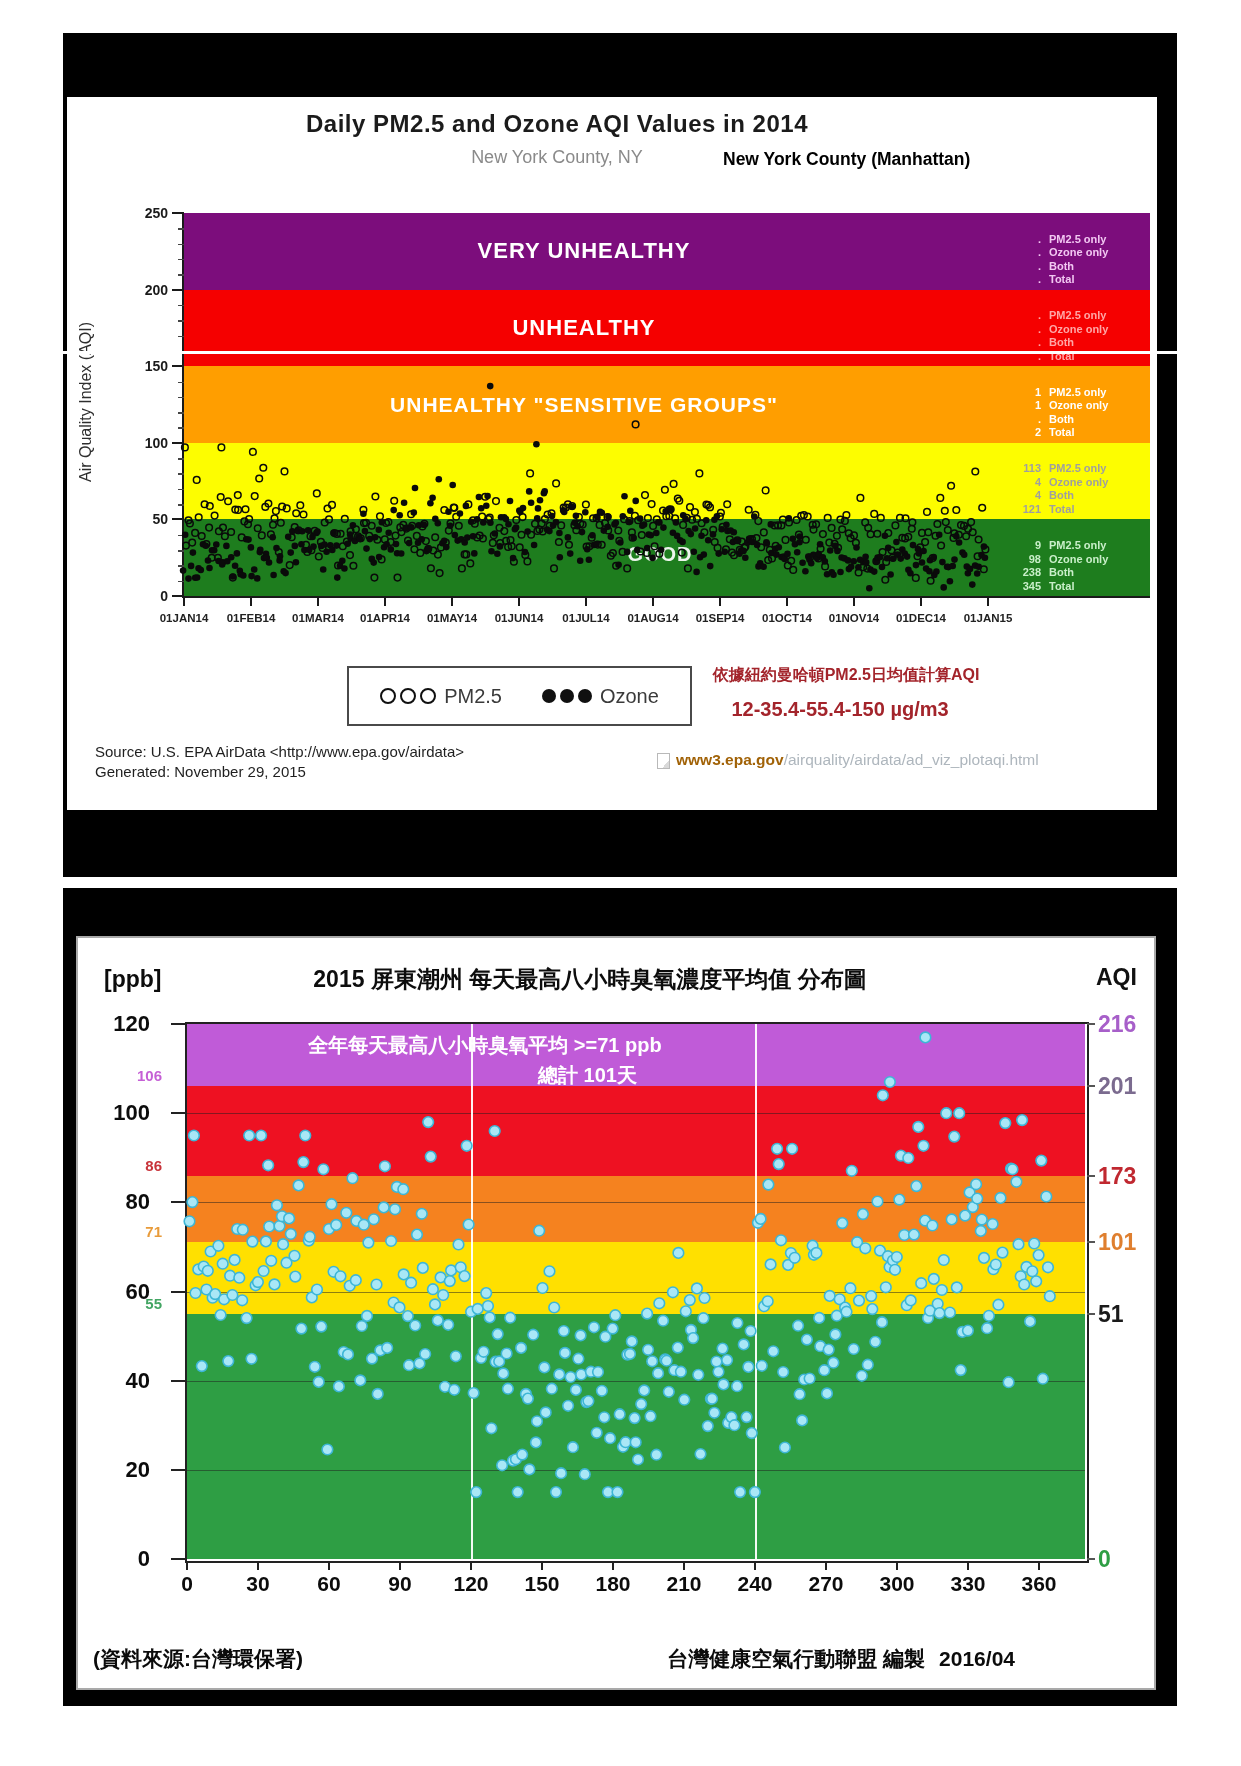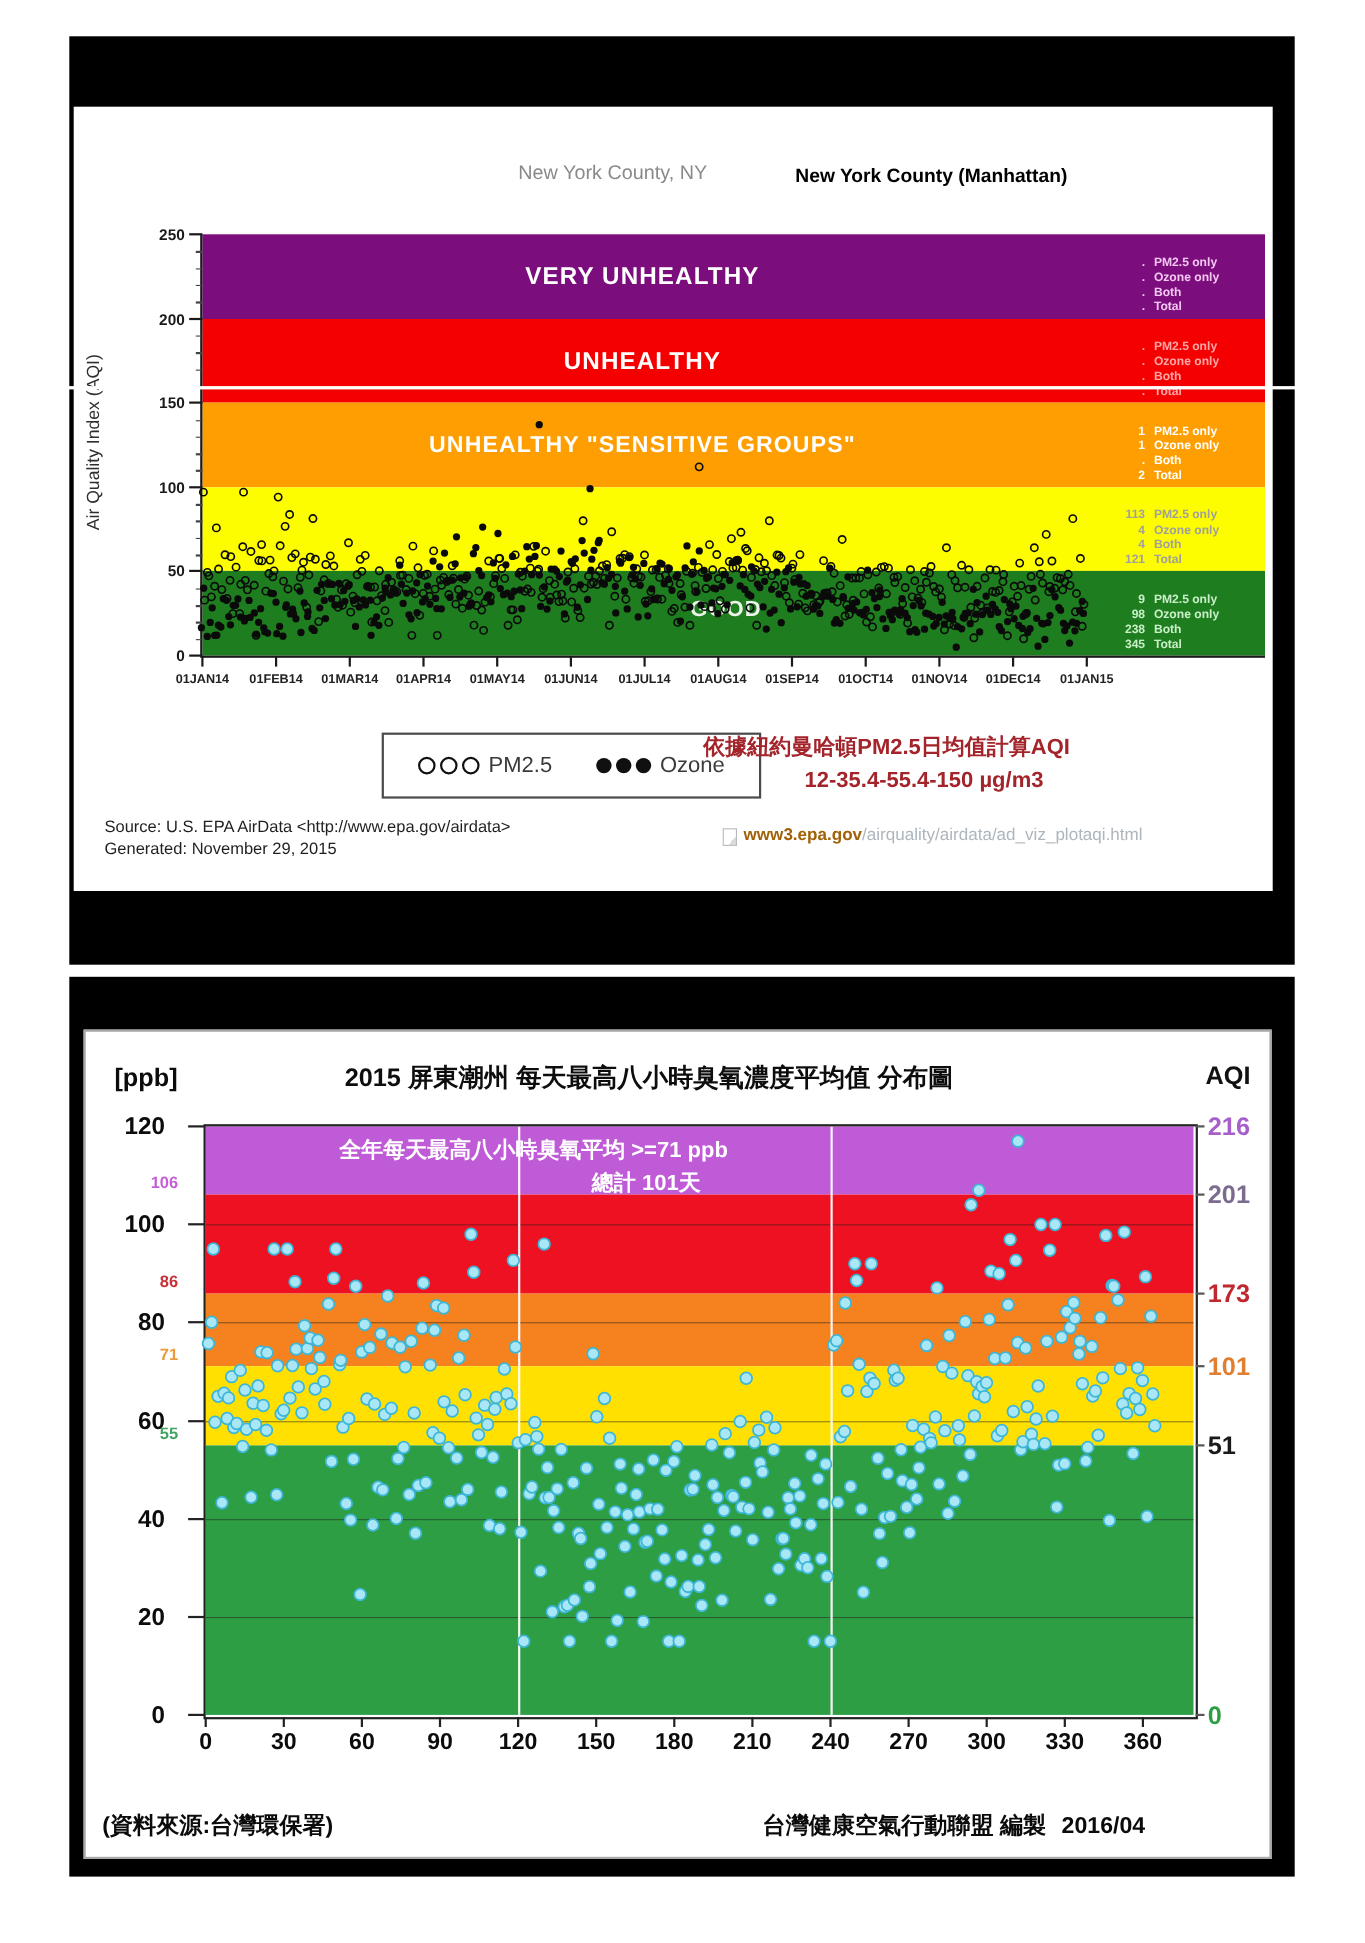--- a/index.html
+++ b/index.html
@@ -12,50 +12,51 @@
   .nw{white-space:nowrap;}
   .s1-title{left:200px;top:110px;width:714px;font-size:24px;font-weight:600;color:#1b1b1b;letter-spacing:.5px;}
   .s1-sub{left:200px;top:147px;width:714px;font-size:18px;color:#8a8a8a;}
   .s1-subr{left:723px;top:149px;width:300px;font-size:17.5px;font-weight:700;color:#000;}
   .s1-ylab{left:86px;top:402px;transform:translate(-50%,-50%) rotate(-90deg);font-size:16px;color:#2e2e2e;}
   .legendbox{left:347px;top:666px;width:341px;height:56px;border:2px solid #4a4a4a;background:#fff;
              display:flex;align-items:center;justify-content:center;gap:40px;}
   .lg{display:flex;align-items:center;gap:4px;font-size:20px;color:#3a3a3a;}
   .dotO{width:12px;height:12px;border-radius:50%;border:2px solid #101010;background:#fff;display:inline-block;}
   .dotF{width:14px;height:14px;border-radius:50%;background:#101010;display:inline-block;}
-  .note1{left:616px;top:665px;width:380px;font-size:20px;font-weight:700;color:#a3242b;}
+  .note1{left:656px;top:665px;width:380px;font-size:16px;font-weight:700;color:#a3242b;}
   .note2{left:660px;top:698px;width:360px;font-size:20px;font-weight:700;color:#a3242b;}
   .src{left:95px;font-size:15px;color:#1f1f1f;}
   .urlline{left:676px;top:751px;font-size:15.5px;}
   .url-pre{color:#a16207;font-weight:600;}
   .url-rest{color:#aeb6bd;}
   .docicon{left:657px;top:753px;width:11px;height:14px;border:1.5px solid #b9b9b9;
            background:linear-gradient(135deg,#ffffff 72%,#d9d9d9 72%);}
   .s2-ppb{left:104px;top:966px;font-size:23px;font-weight:700;color:#0c0c0c;}
   .s2-title{left:195px;top:964px;width:790px;font-size:23px;font-weight:700;color:#0d0d0d;}
   .s2-aqi{left:1096px;top:964px;font-size:23px;font-weight:600;color:#111;}
   .ann1{left:205px;top:1032px;width:560px;font-size:20px;font-weight:700;color:#ffffff;}
   .ann2{left:455px;top:1062px;width:265px;font-size:20px;font-weight:700;color:#ffffff;}
   .cap-l{left:93px;top:1645px;font-size:21px;font-weight:700;color:#0b0b0b;}
-  .cap-r{left:626px;top:1645px;width:415px;font-size:21px;font-weight:700;color:#0b0b0b;text-align:right;}
+  .cap-r{left:600px;top:1645px;width:415px;font-size:21px;font-weight:700;color:#0b0b0b;text-align:right;}
   .cap-date{margin-left:14px;font-weight:600;}
   .seam{left:0;top:351px;width:1241px;height:3px;background:#ffffff;z-index:60;}
   svg.ov{position:absolute;left:0;top:0;z-index:40;pointer-events:none;}
 </style>
 </head>
 <body>
 
 <div class="page">
 
   <div class="slide" style="left:63px;top:33px;width:1114px;height:844px;"></div>
   <div class="panel" style="left:67px;top:97px;width:1090px;height:713px;"></div>
 
   <div class="slide" style="left:63px;top:888px;width:1114px;height:818px;"></div>
   <div class="panel" style="left:76px;top:936px;width:1080px;height:754px;border:2px solid #a9a9a9;box-sizing:border-box;"></div>
 
+  <div class="abs s1-title c nw">Daily PM2.5 and Ozone AQI Values in 2014</div>
   <div class="abs s1-sub c nw">New York County, NY</div>
   <div class="abs s1-subr nw">New York County (Manhattan)</div>
   <div class="abs s1-ylab nw">Air Quality Index (AQI)</div>
 
   <div class="abs legendbox">
     <span class="lg">
       <span class="dotO"></span>
       <span class="dotO"></span>
       <span class="dotO"></span>
       <span style="margin-left:4px;">PM2.5</span>

